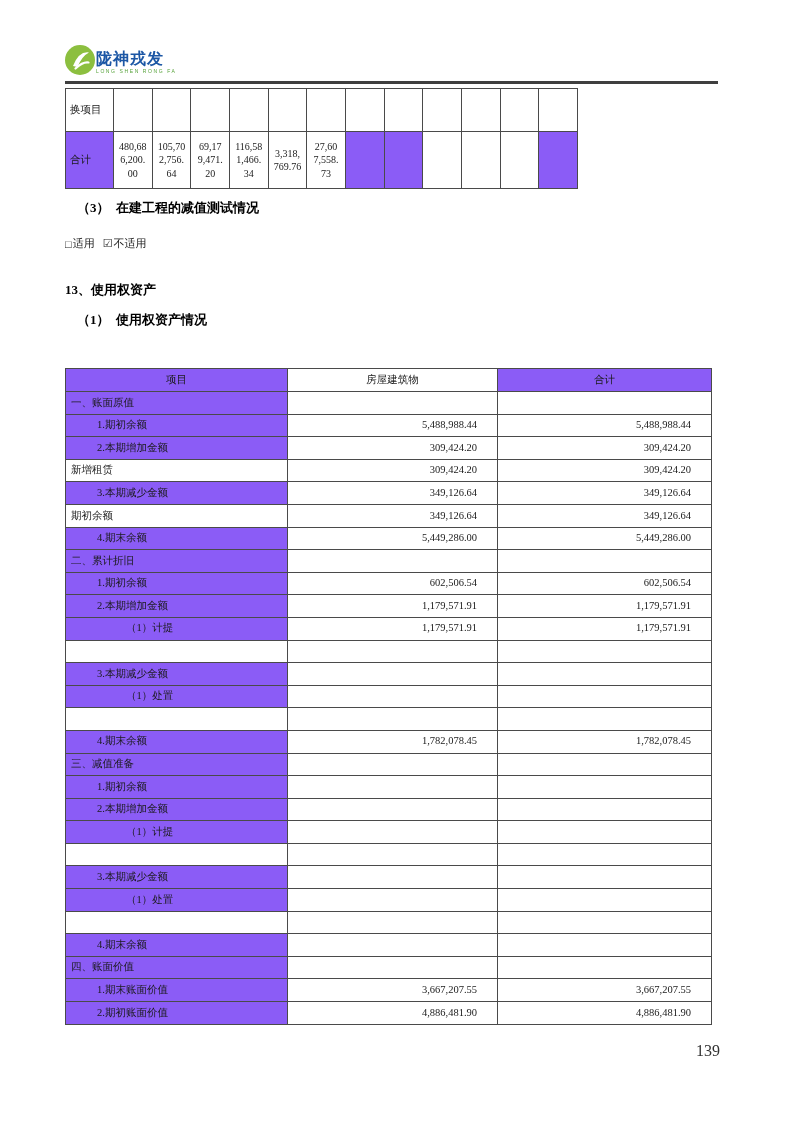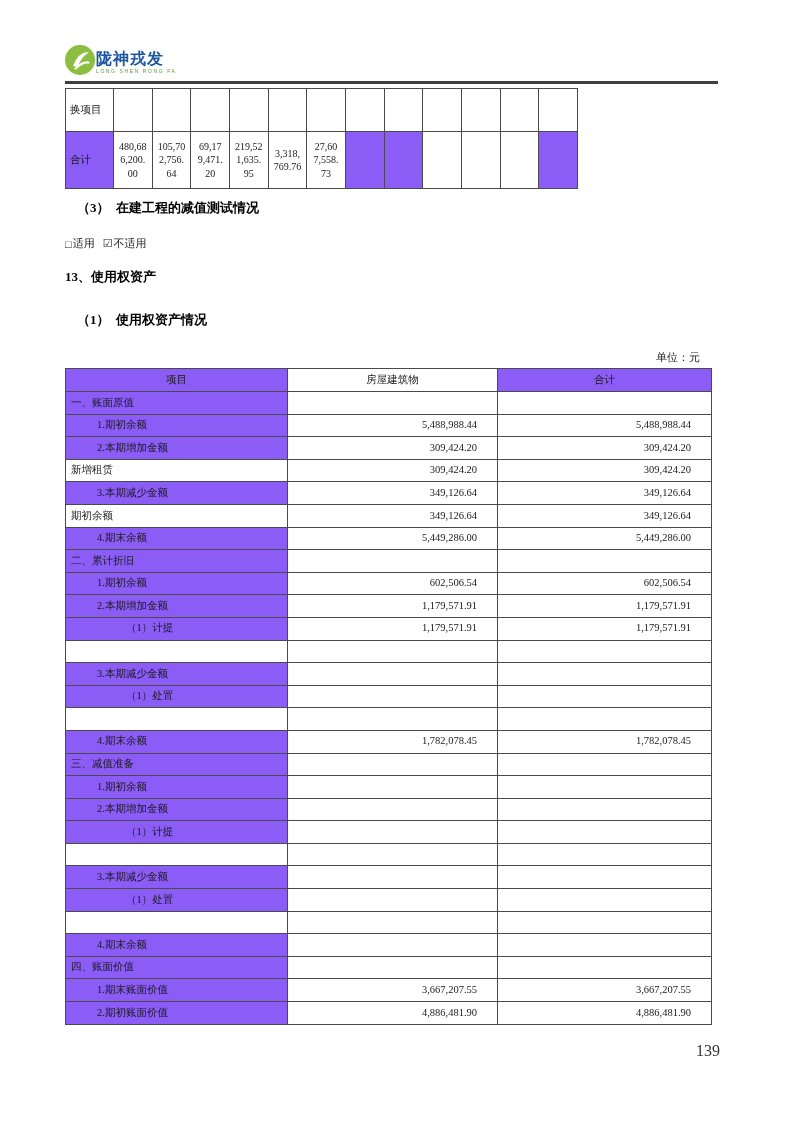--- a/index.html
+++ b/index.html
@@ -28,21 +28,21 @@
   .t1 td { font-size:10px; vertical-align:middle; word-break:break-all; line-height:1.35; }
   .t1 .lbl { font-size:10.5px; padding:2px 4px; text-align:left; }
   .t1 .num { text-align:center; padding:2px 4px; }
   .t1 tr:nth-child(1) td { height:38px; }
   .t1 tr:nth-child(2) td { height:52px; }
 
   
   .h-bold { position:absolute; font-size:13px; font-weight:bold; color:#000; white-space:pre;
             font-family:"Liberation Serif","DejaVu Serif",serif; }
   .h-imp  { left:77px; top:199px; }
-  .h-rou  { left:65px; top:268px; }
+  .h-rou  { left:65px; top:281px; }
   .h-rou-sub { left:77px; top:311px; }
   .apply-line { position:absolute; left:65px; top:236px; font-size:11px; color:#222; display:flex; gap:8px; }
   .apply-item { display:flex; align-items:center; gap:1px; }
   .cb { font-size:11px; }
   .unit-line { position:absolute; left:65px; top:350px; width:647px; box-sizing:border-box;
                text-align:right; padding-right:12px; font-size:11px; color:#1a1a1a; }
 
   
   .t2-wrap { position:absolute; left:65px; top:368px; width:647px; }
   .t2 th { font-size:10.5px; height:20px; text-align:center; vertical-align:middle; }
@@ -106,21 +106,21 @@
             <td class="num"></td>
             <td class="num"></td>
             <td class="num"></td>
             <td class="num"></td>
           </tr>
           <tr>
             <td class="lbl gray">合计</td>
             <td class="num">480,686,200.00</td>
             <td class="num">105,702,756.64</td>
             <td class="num">69,179,471.20</td>
-            <td class="num">219,521,635.95</td>
+            <td class="num">116,581,466.34</td>
             <td class="num">3,318,769.76</td>
             <td class="num">27,607,558.73</td>
             <td class="num gray"></td>
             <td class="num gray"></td>
             <td class="num"></td>
             <td class="num"></td>
             <td class="num"></td>
             <td class="num gray"></td>
           </tr>
         </tbody>
@@ -136,21 +136,20 @@
     </span>
     <span class="apply-item">
       <span class="cb">☑</span>
       <span>不适用</span>
     </span>
   </div>
 
   <div class="h-bold h-rou">13、使用权资产</div>
   <div class="h-bold h-rou-sub">（1）  使用权资产情况</div>
 
-  <div class="unit-line">单位：元</div>
 
   <div class="t2-wrap">
     <table class="t2">
       <colgroup>
         <col style="width:222px">
           <col style="width:210px">
           <col>
       </colgroup>
       <thead>
           <tr id="t2-head-row">

